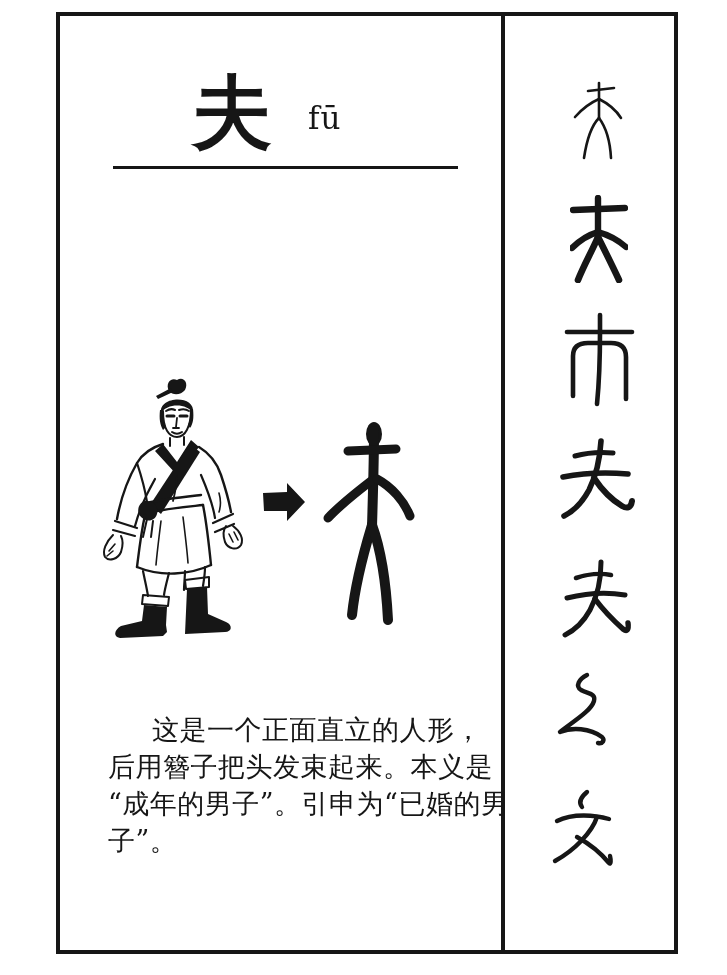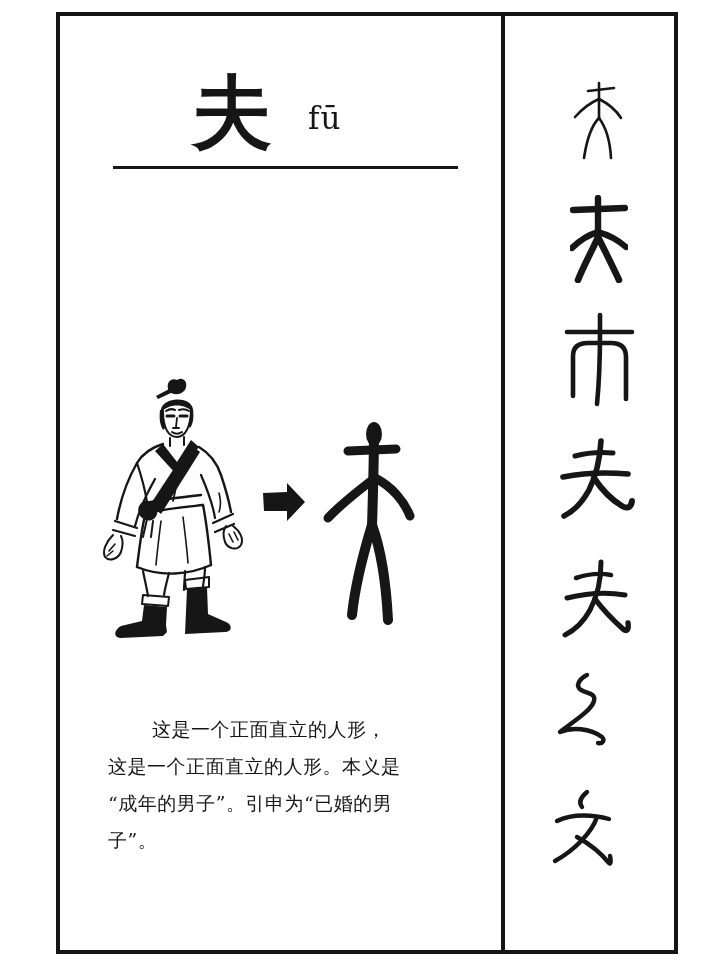--- a/index.html
+++ b/index.html
@@ -23,21 +23,21 @@
     font-weight:400;letter-spacing:1px;
   }
   .title-rule{
     position:absolute;left:113px;top:166px;width:345px;height:3px;background:#161616;
   }
   .man-svg{position:absolute;left:93px;top:375px;}
   .arrow-svg{position:absolute;left:263px;top:482px;}
   .bronze-big-svg{position:absolute;left:322px;top:421px;}
   .paragraph{
     position:absolute;left:108px;top:711px;width:378px;
-    font-size:19px;line-height:37px;letter-spacing:0.5px;
+    font-size:27px;line-height:37px;letter-spacing:0.5px;
   }
   .paragraph .line{white-space:nowrap;}
   .paragraph .line.first{text-indent:44px;}
   .glyph{position:absolute;}
   .ink-stroke{stroke:#161616;fill:none;stroke-linecap:round;stroke-linejoin:round;}
   .ink-fill{fill:#161616;stroke:none;}
 </style>
 </head>
 <body>
 
@@ -116,21 +116,21 @@
     <path class="ink-stroke" stroke-width="10" d="M52 10 C52 40 51 70 50 106"></path>
     <path class="ink-stroke" stroke-width="9" d="M26 30 L74 28"></path>
     <path class="ink-stroke" stroke-width="9" d="M49 60 C36 70 18 84 6 97"></path>
     <path class="ink-stroke" stroke-width="9" d="M55 58 C70 66 82 80 88 95"></path>
     <path class="ink-stroke" stroke-width="10" d="M50 104 C44 124 34 156 30 194"></path>
     <path class="ink-stroke" stroke-width="10" d="M50 104 C58 126 64 160 66 199"></path>
   </svg>
 
   <div class="paragraph">
     <div class="line first">这是一个正面直立的人形，</div>
-    <div class="line">这是一个正面直立的人形。本义是</div>
+    <div class="line">后用簪子把头发束起来。本义是</div>
     <div class="line">“成年的男子”。引申为“已婚的男</div>
     <div class="line">子”。</div>
   </div>
 
   <svg class="glyph" style="left:572px;top:80px" width="51" height="80" viewBox="0 0 51 80" aria-label="oracle-bone-script-glyph">
     <path class="ink-stroke" stroke-width="2.6" d="M27 3 L27 20"></path>
     <path class="ink-stroke" stroke-width="2.6" d="M16 11 L42 8"></path>
     <path class="ink-stroke" stroke-width="2.6" d="M27 19 C20 22 10 29 3 37"></path>
     <path class="ink-stroke" stroke-width="2.6" d="M27 19 C35 23 44 30 49 38"></path>
     <path class="ink-stroke" stroke-width="2.6" d="M27 20 L27 38"></path>

